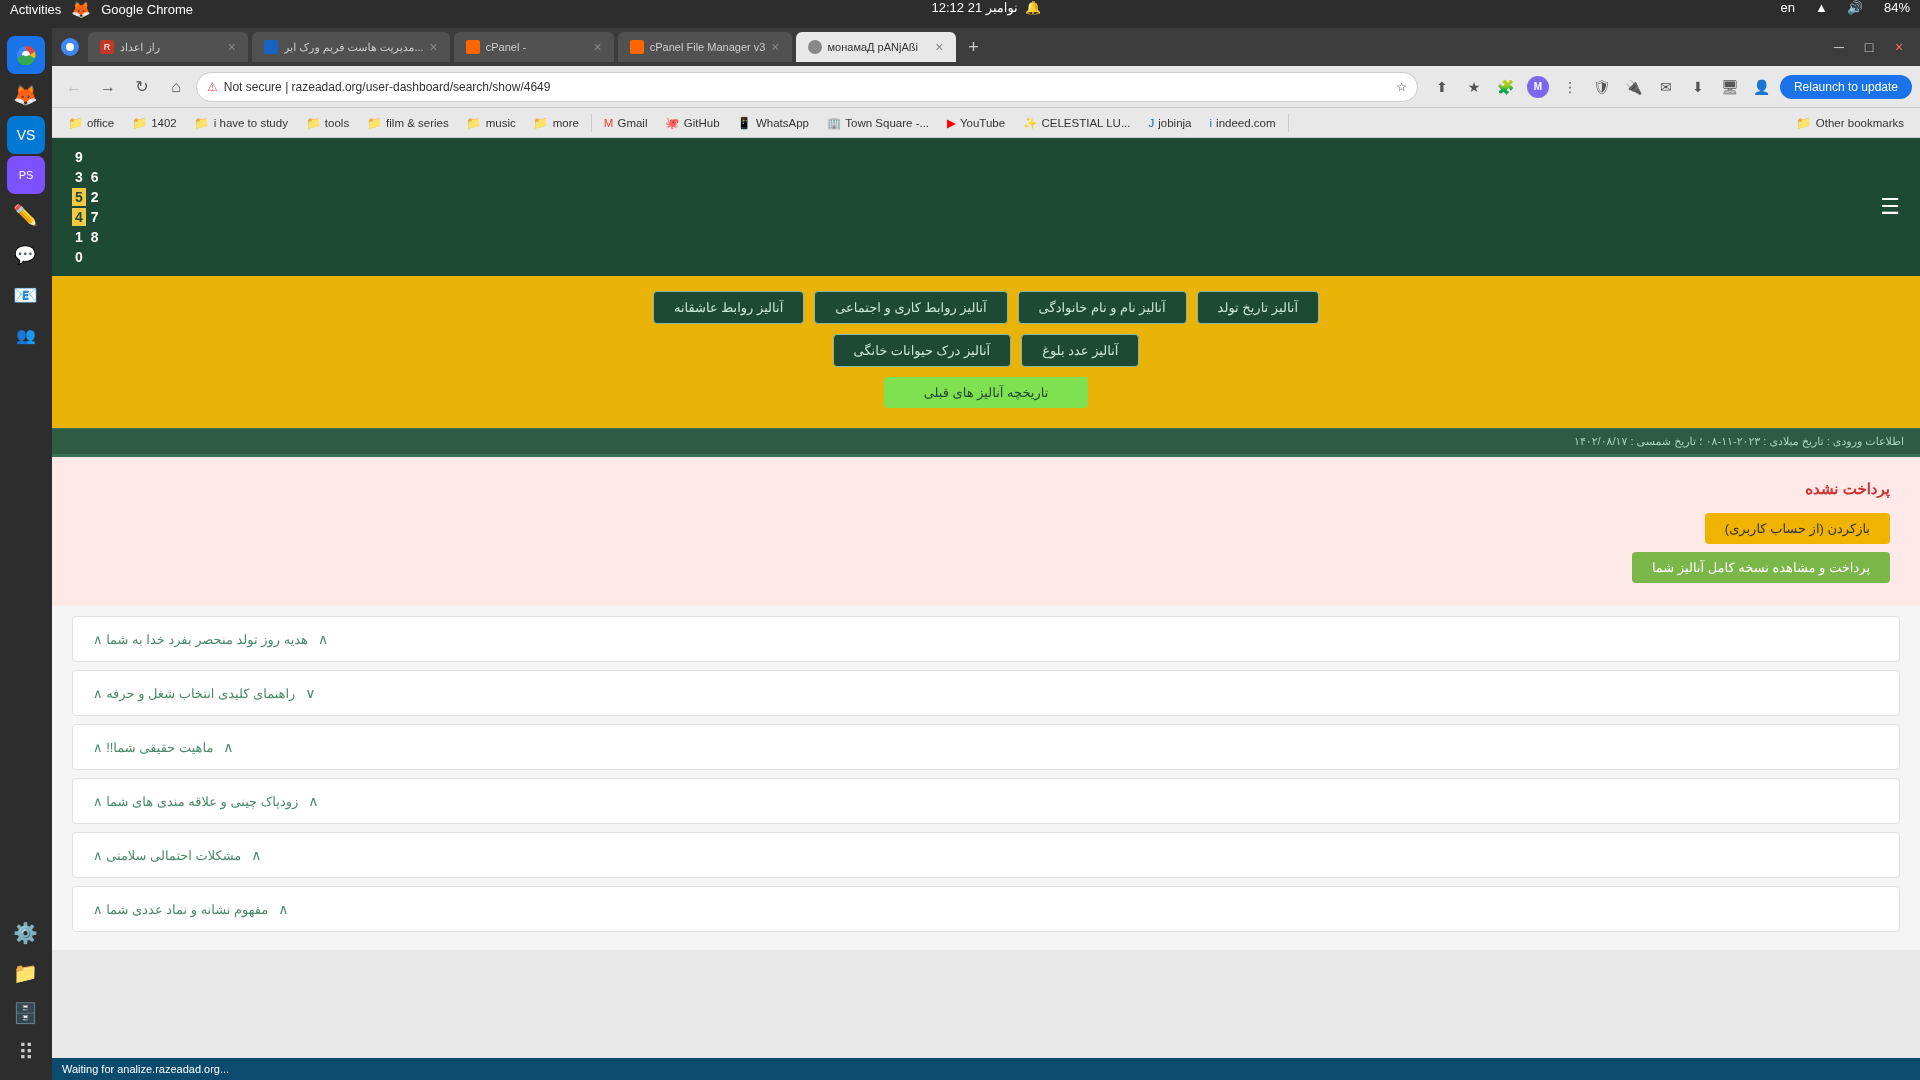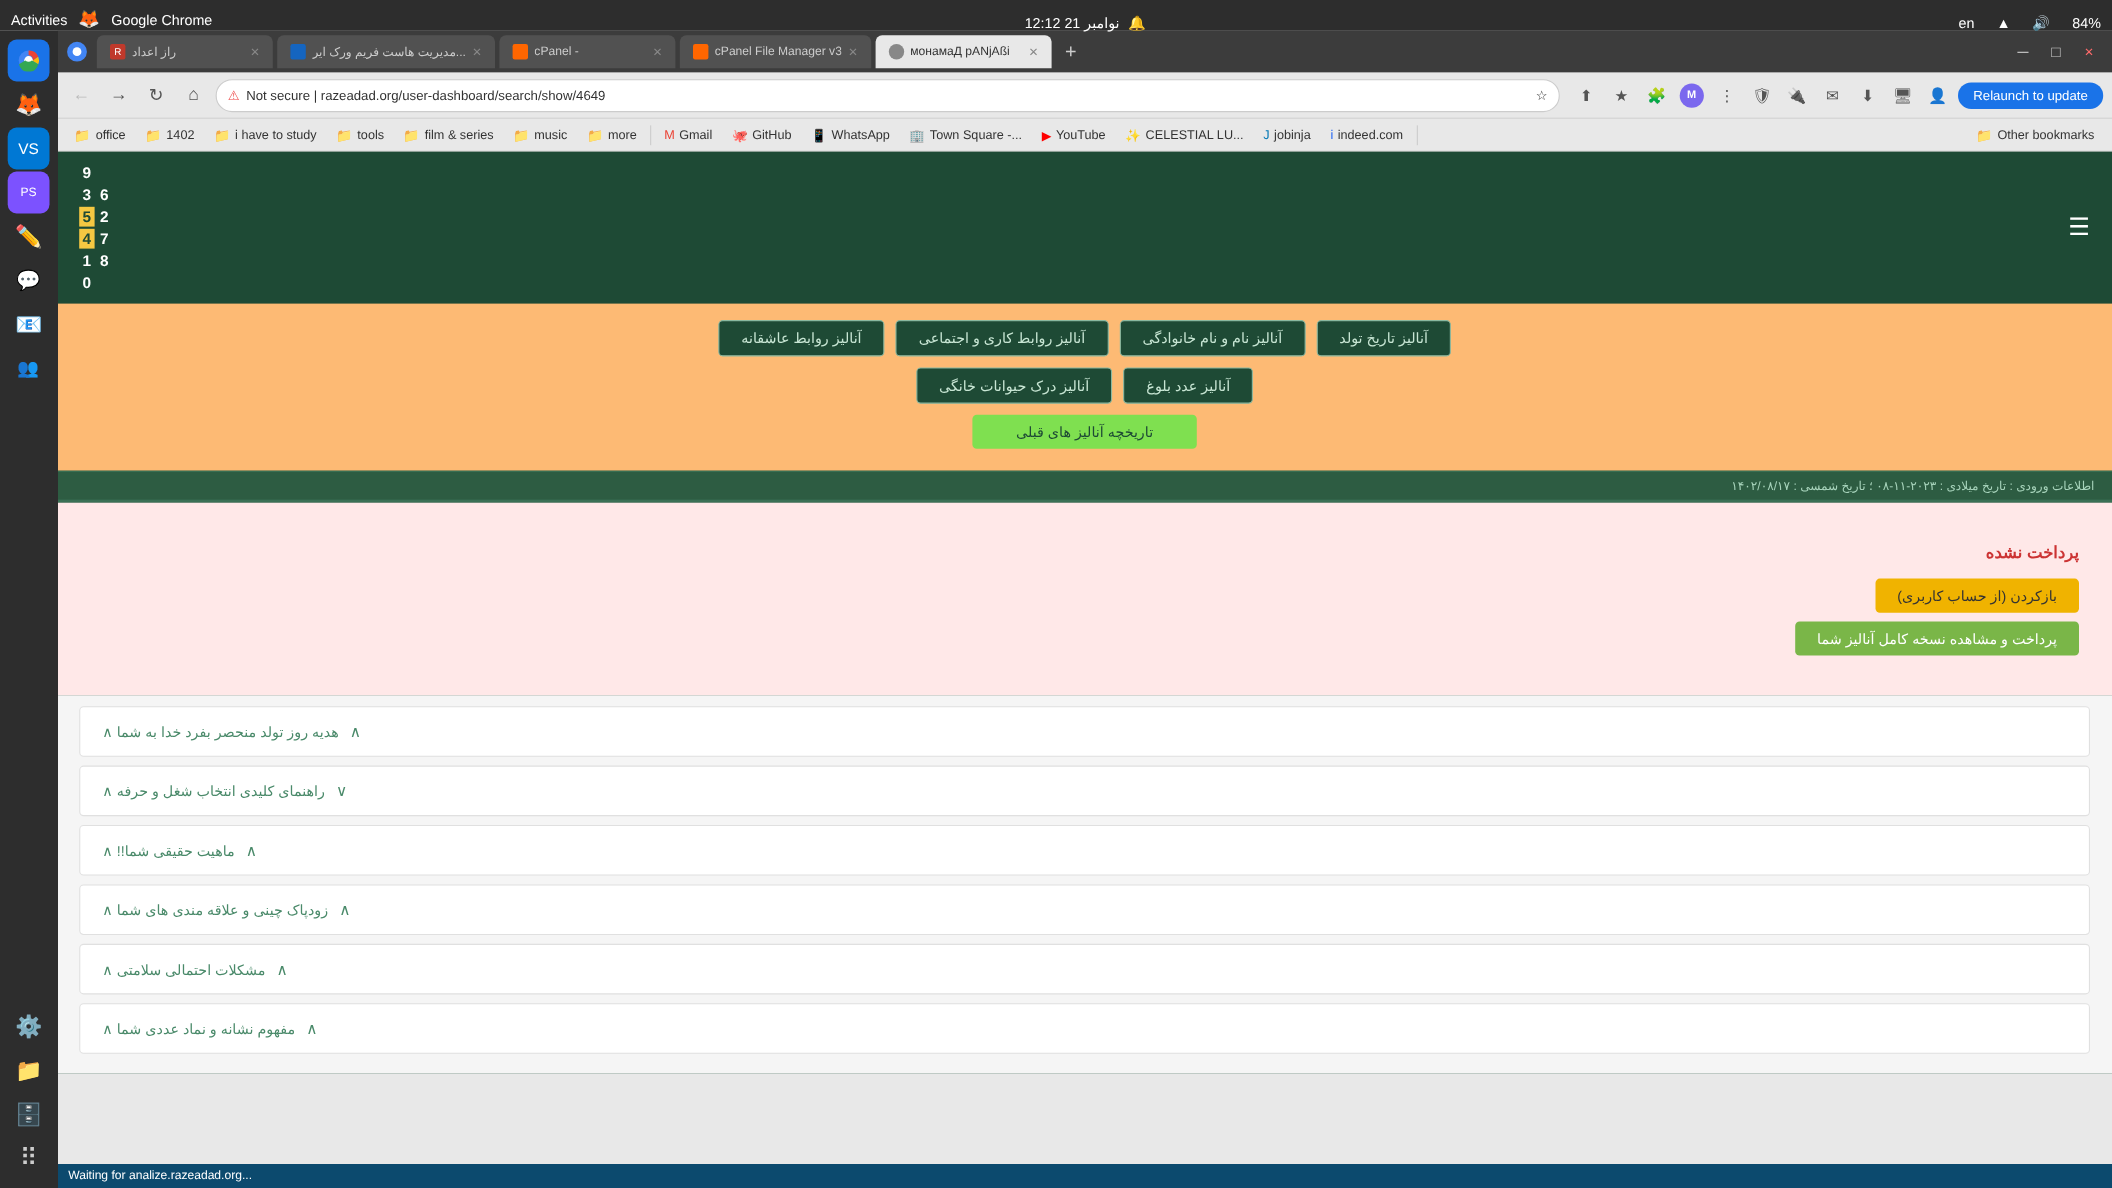--- a/index.html
+++ b/index.html
@@ -3,21 +3,21 @@
   <meta charset="utf-8">
   <style>
     * { margin: 0; padding: 0; box-sizing: border-box; }
     body { width: 1920px; height: 1080px; overflow: hidden; font-family: 'Segoe UI', Arial, sans-serif; background: #e8e8e8; }
 
     
     .os-bar {
       height: 28px;
       background: #2d2d2d;
       display: flex;
-      align-items: flex-end;
+      align-items: flex-start;
       justify-content: space-between;
       padding: 0 10px;
       color: white;
       font-size: 13px;
     }
     .os-bar-left { display: flex; align-items: center; gap: 10px; }
     .os-bar-right { display: flex; align-items: center; gap: 20px; }
     .browser-title-bar {
       height: 38px;
       background: #3c3c3c;
@@ -202,21 +202,21 @@
     }
     .logo-num { padding: 1px 3px; }
     .logo-num.yellow { background: #f5c842; color: #1e4a35; }
     .hamburger-btn {
       background: none; border: none;
       color: white; font-size: 22px; cursor: pointer;
     }
 
     
     .analysis-section {
-      background: #fdba74;
+      background: #eab308;
       padding: 15px 30px 20px;
       display: flex;
       flex-direction: column;
       align-items: center;
       gap: 10px;
     }
     .analysis-row {
       display: flex;
       gap: 10px;
       justify-content: center;
@@ -257,21 +257,21 @@
       border-top: 1px solid #3a7055;
     }
     .info-bar-divider {
       background: #3a7055;
       height: 3px;
     }
 
     
     .payment-section {
       background: #ffe8e8;
-      padding: 36px 30px;
+      padding: 23px 30px;
       min-height: 100px;
       position: relative;
     }
     .payment-title {
       text-align: right;
       color: #cc3333;
       font-size: 15px;
       font-weight: bold;
       direction: rtl;
       margin-bottom: 15px;

